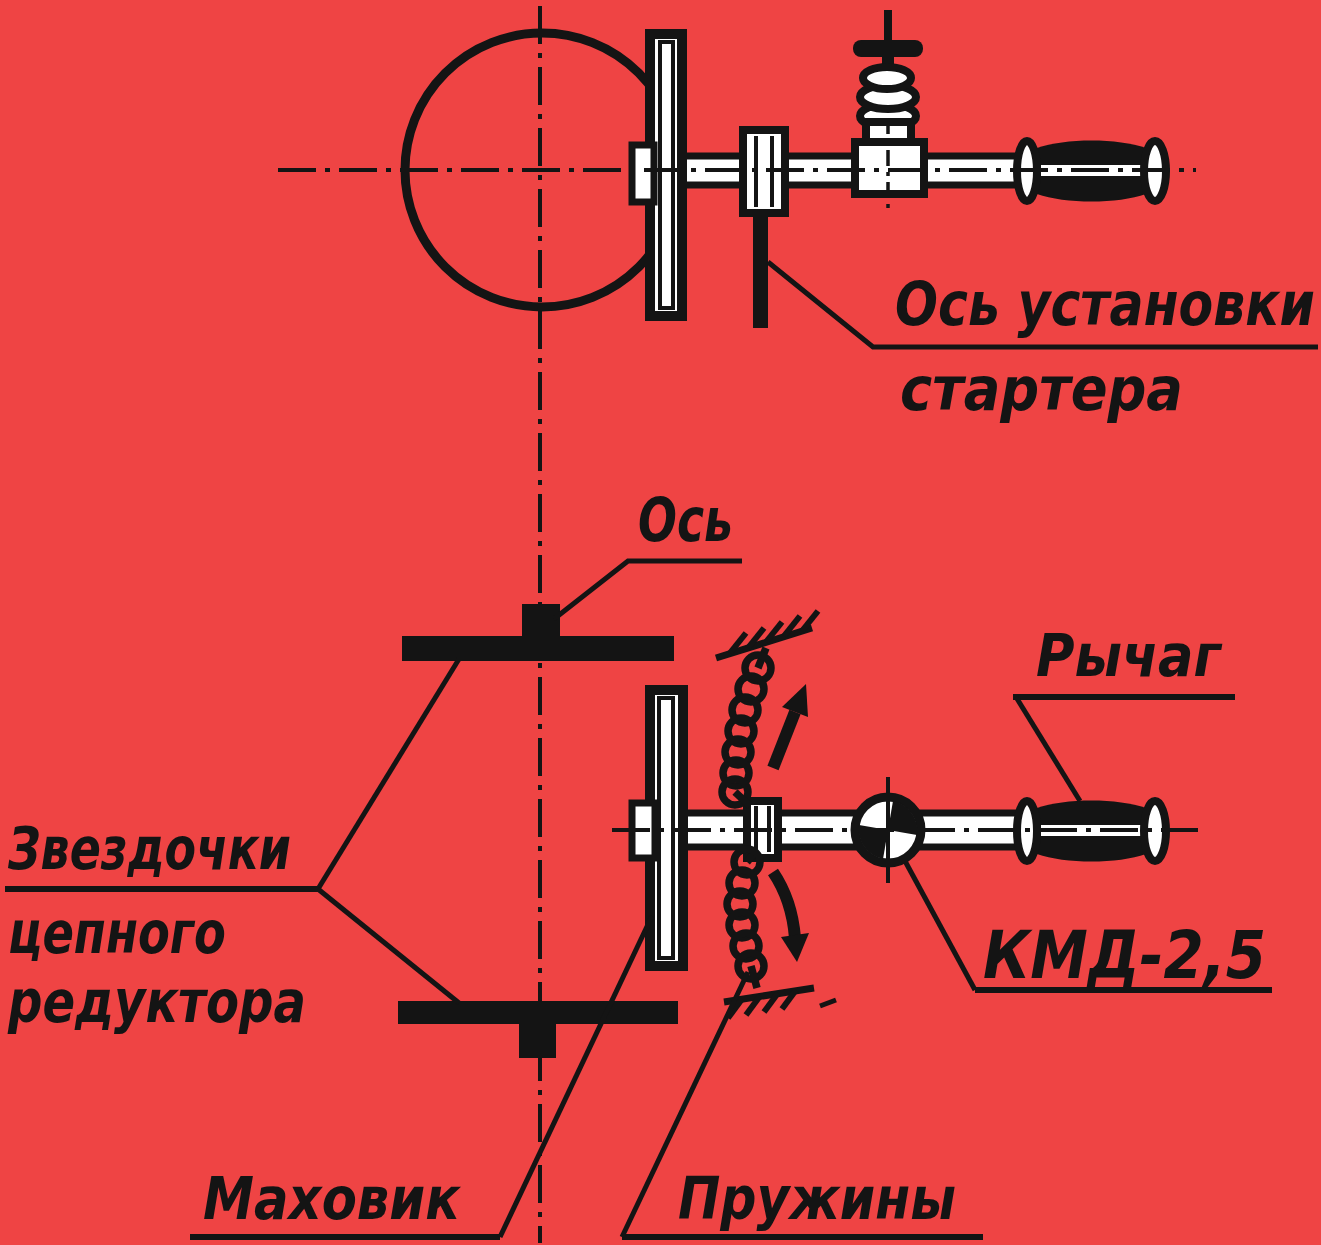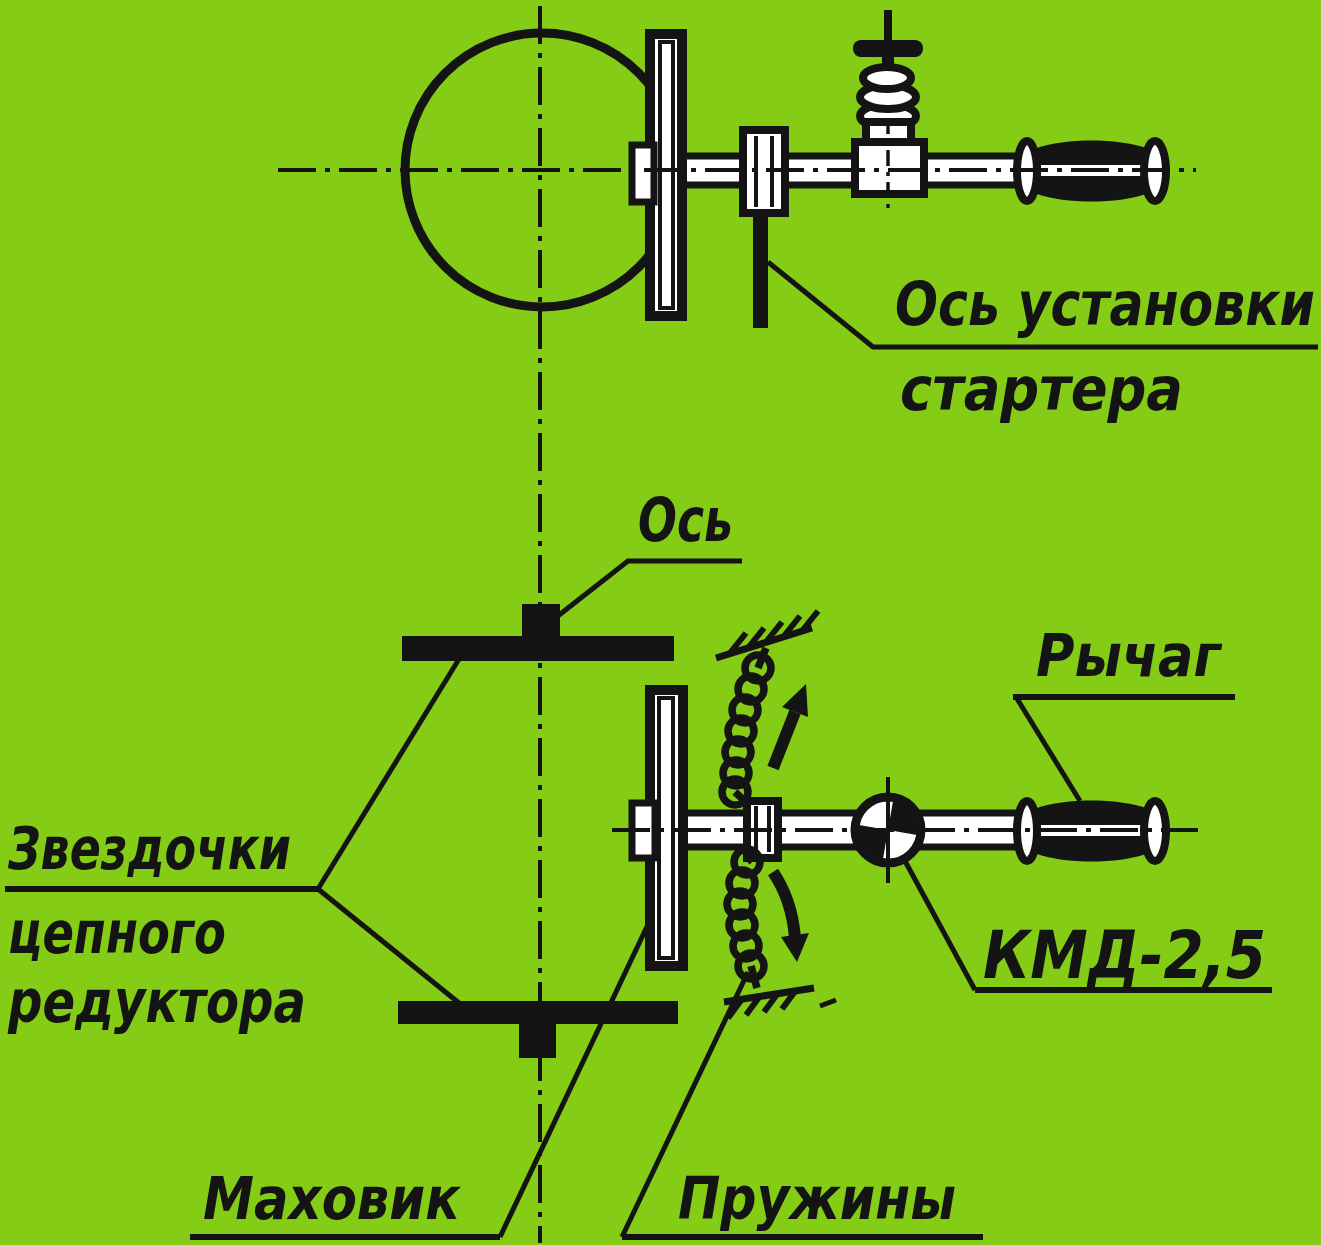--- a/index.html
+++ b/index.html
@@ -1,16 +1,16 @@
 <!DOCTYPE html>
 <html><head>
 <meta charset="utf-8">
 <style>
   html,body{margin:0;padding:0;background:#ffffff;}
-  .stage{position:relative;width:1321px;height:1245px;background:#84cc16;overflow:hidden;}
+  .stage{position:relative;width:1321px;height:1245px;background:#ef4444;overflow:hidden;}
   svg{display:block;}
   .lbl{
     font-family:"DejaVu Sans", sans-serif;
     font-style:italic;
     font-weight:bold;
     fill:#141414;
   }
   .ink{stroke:#141414;}
 </style>
 </head>

